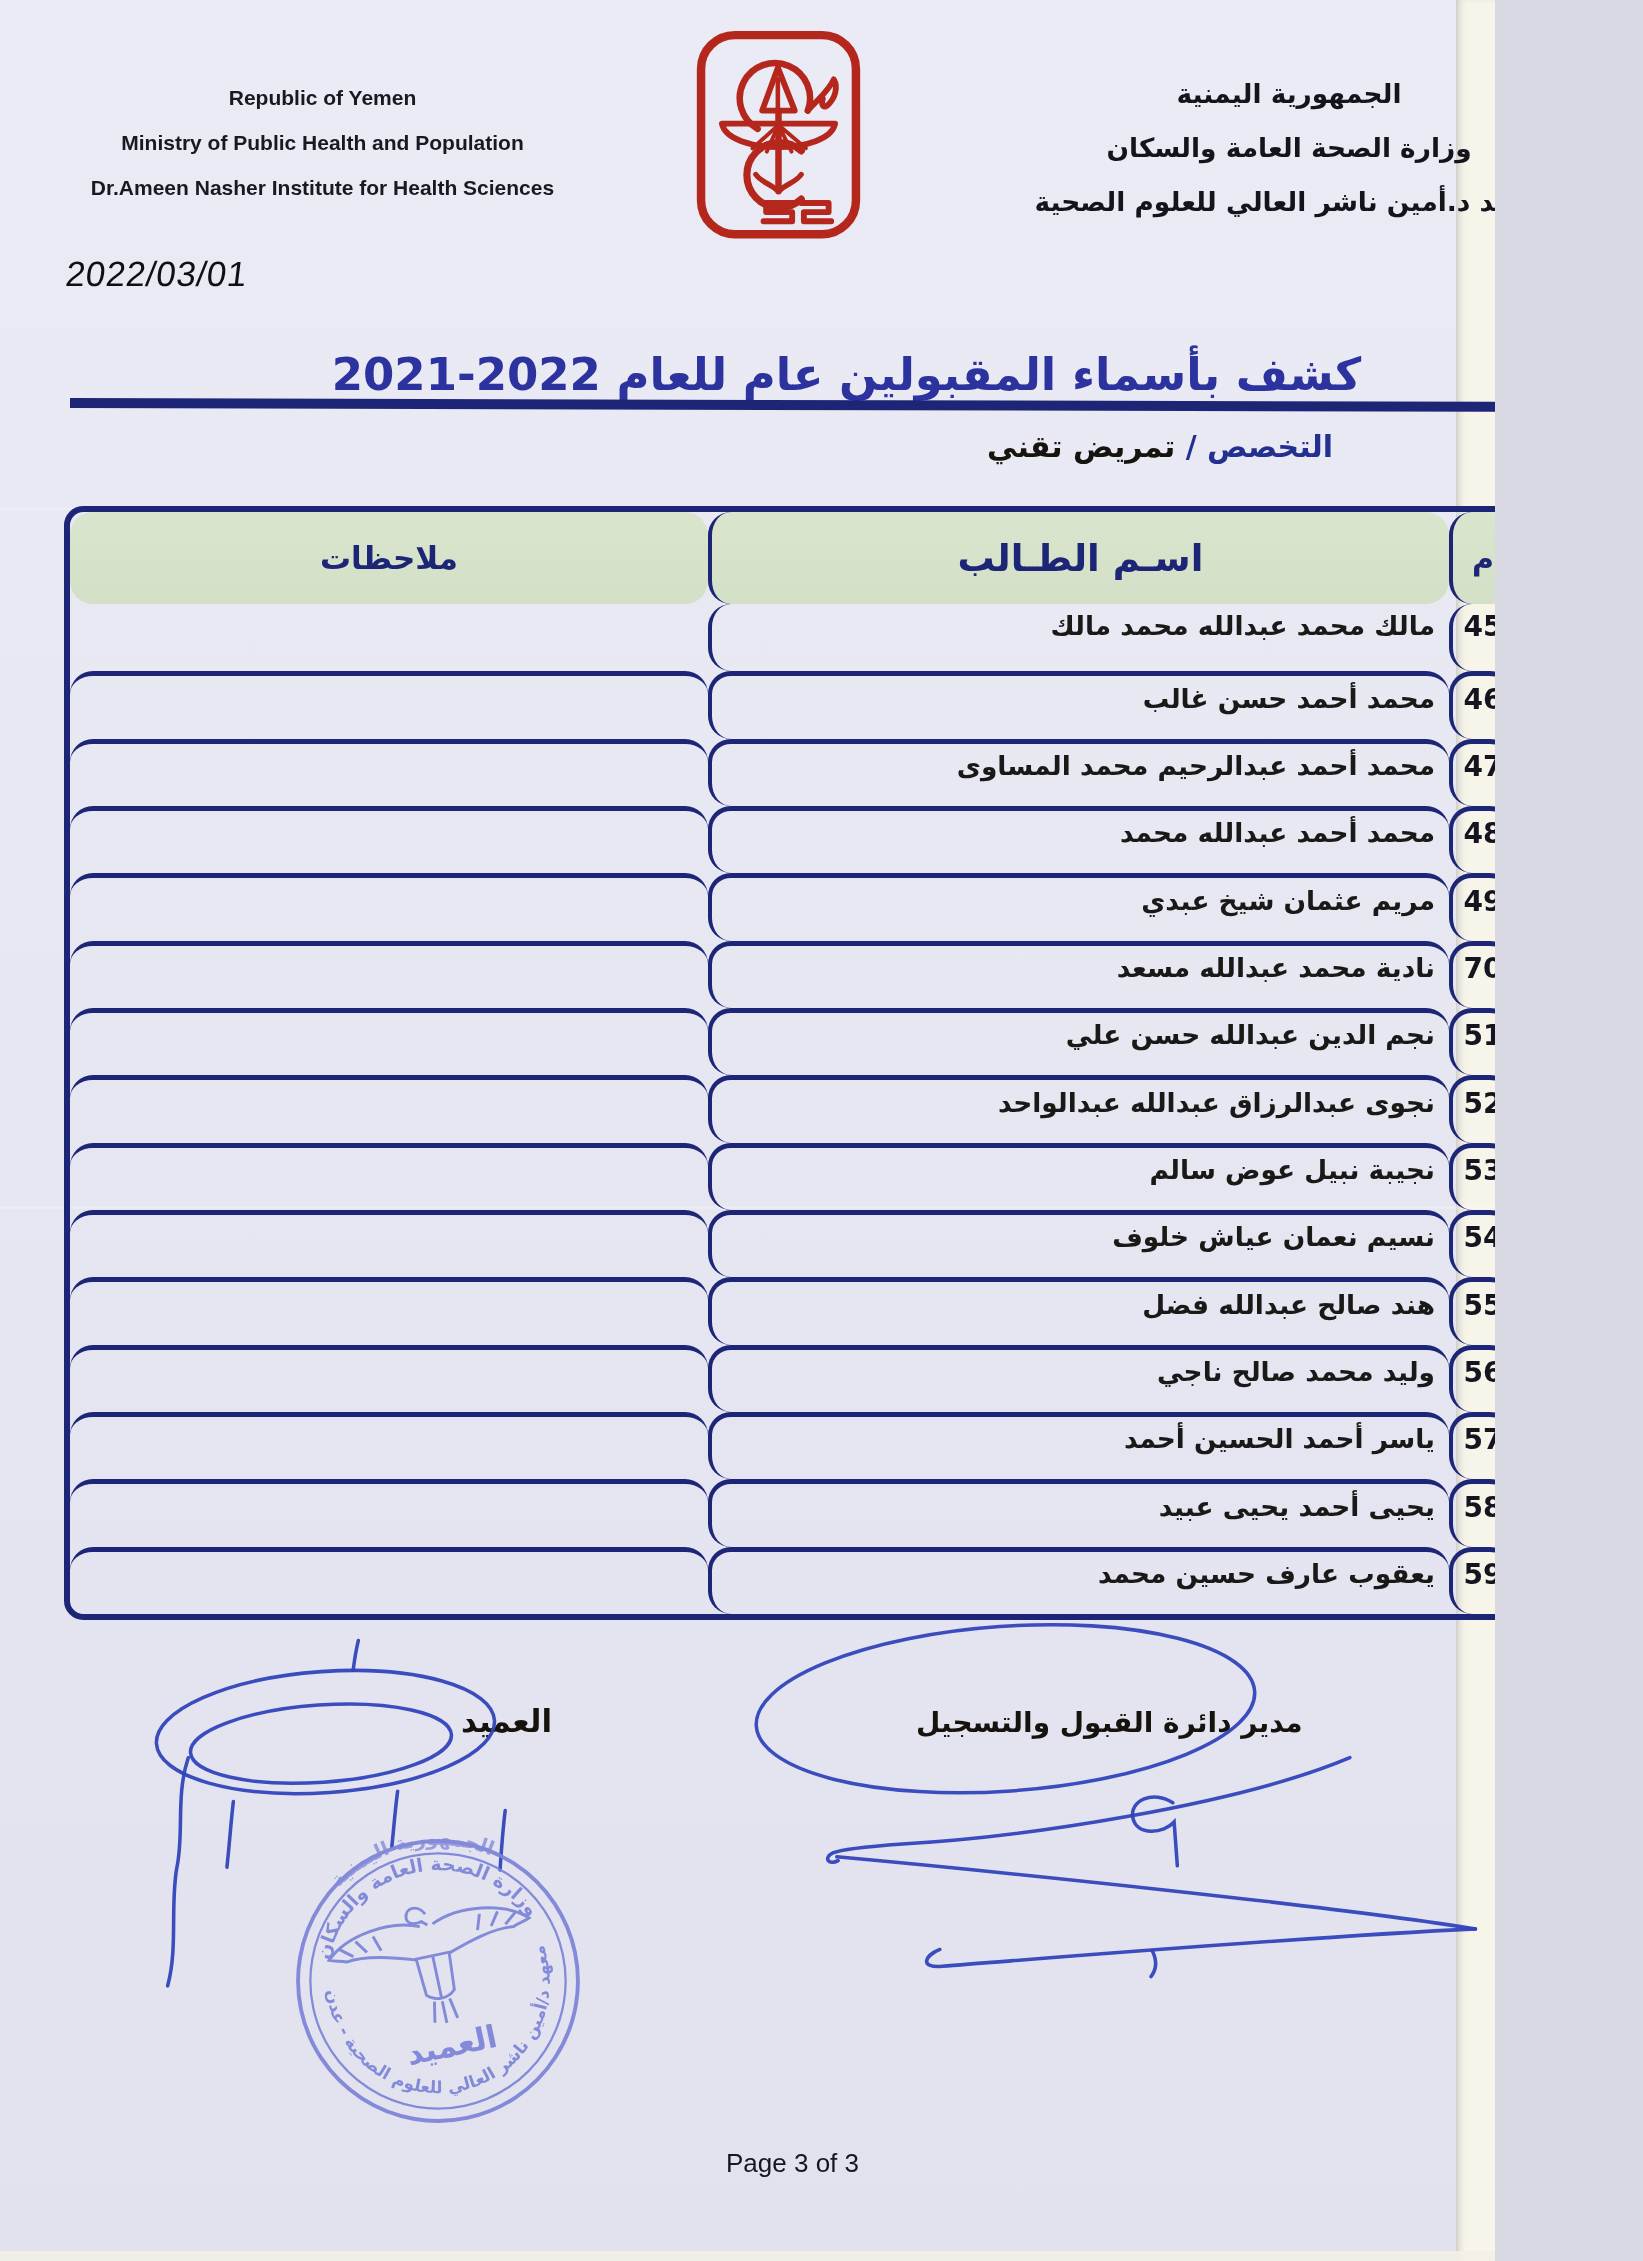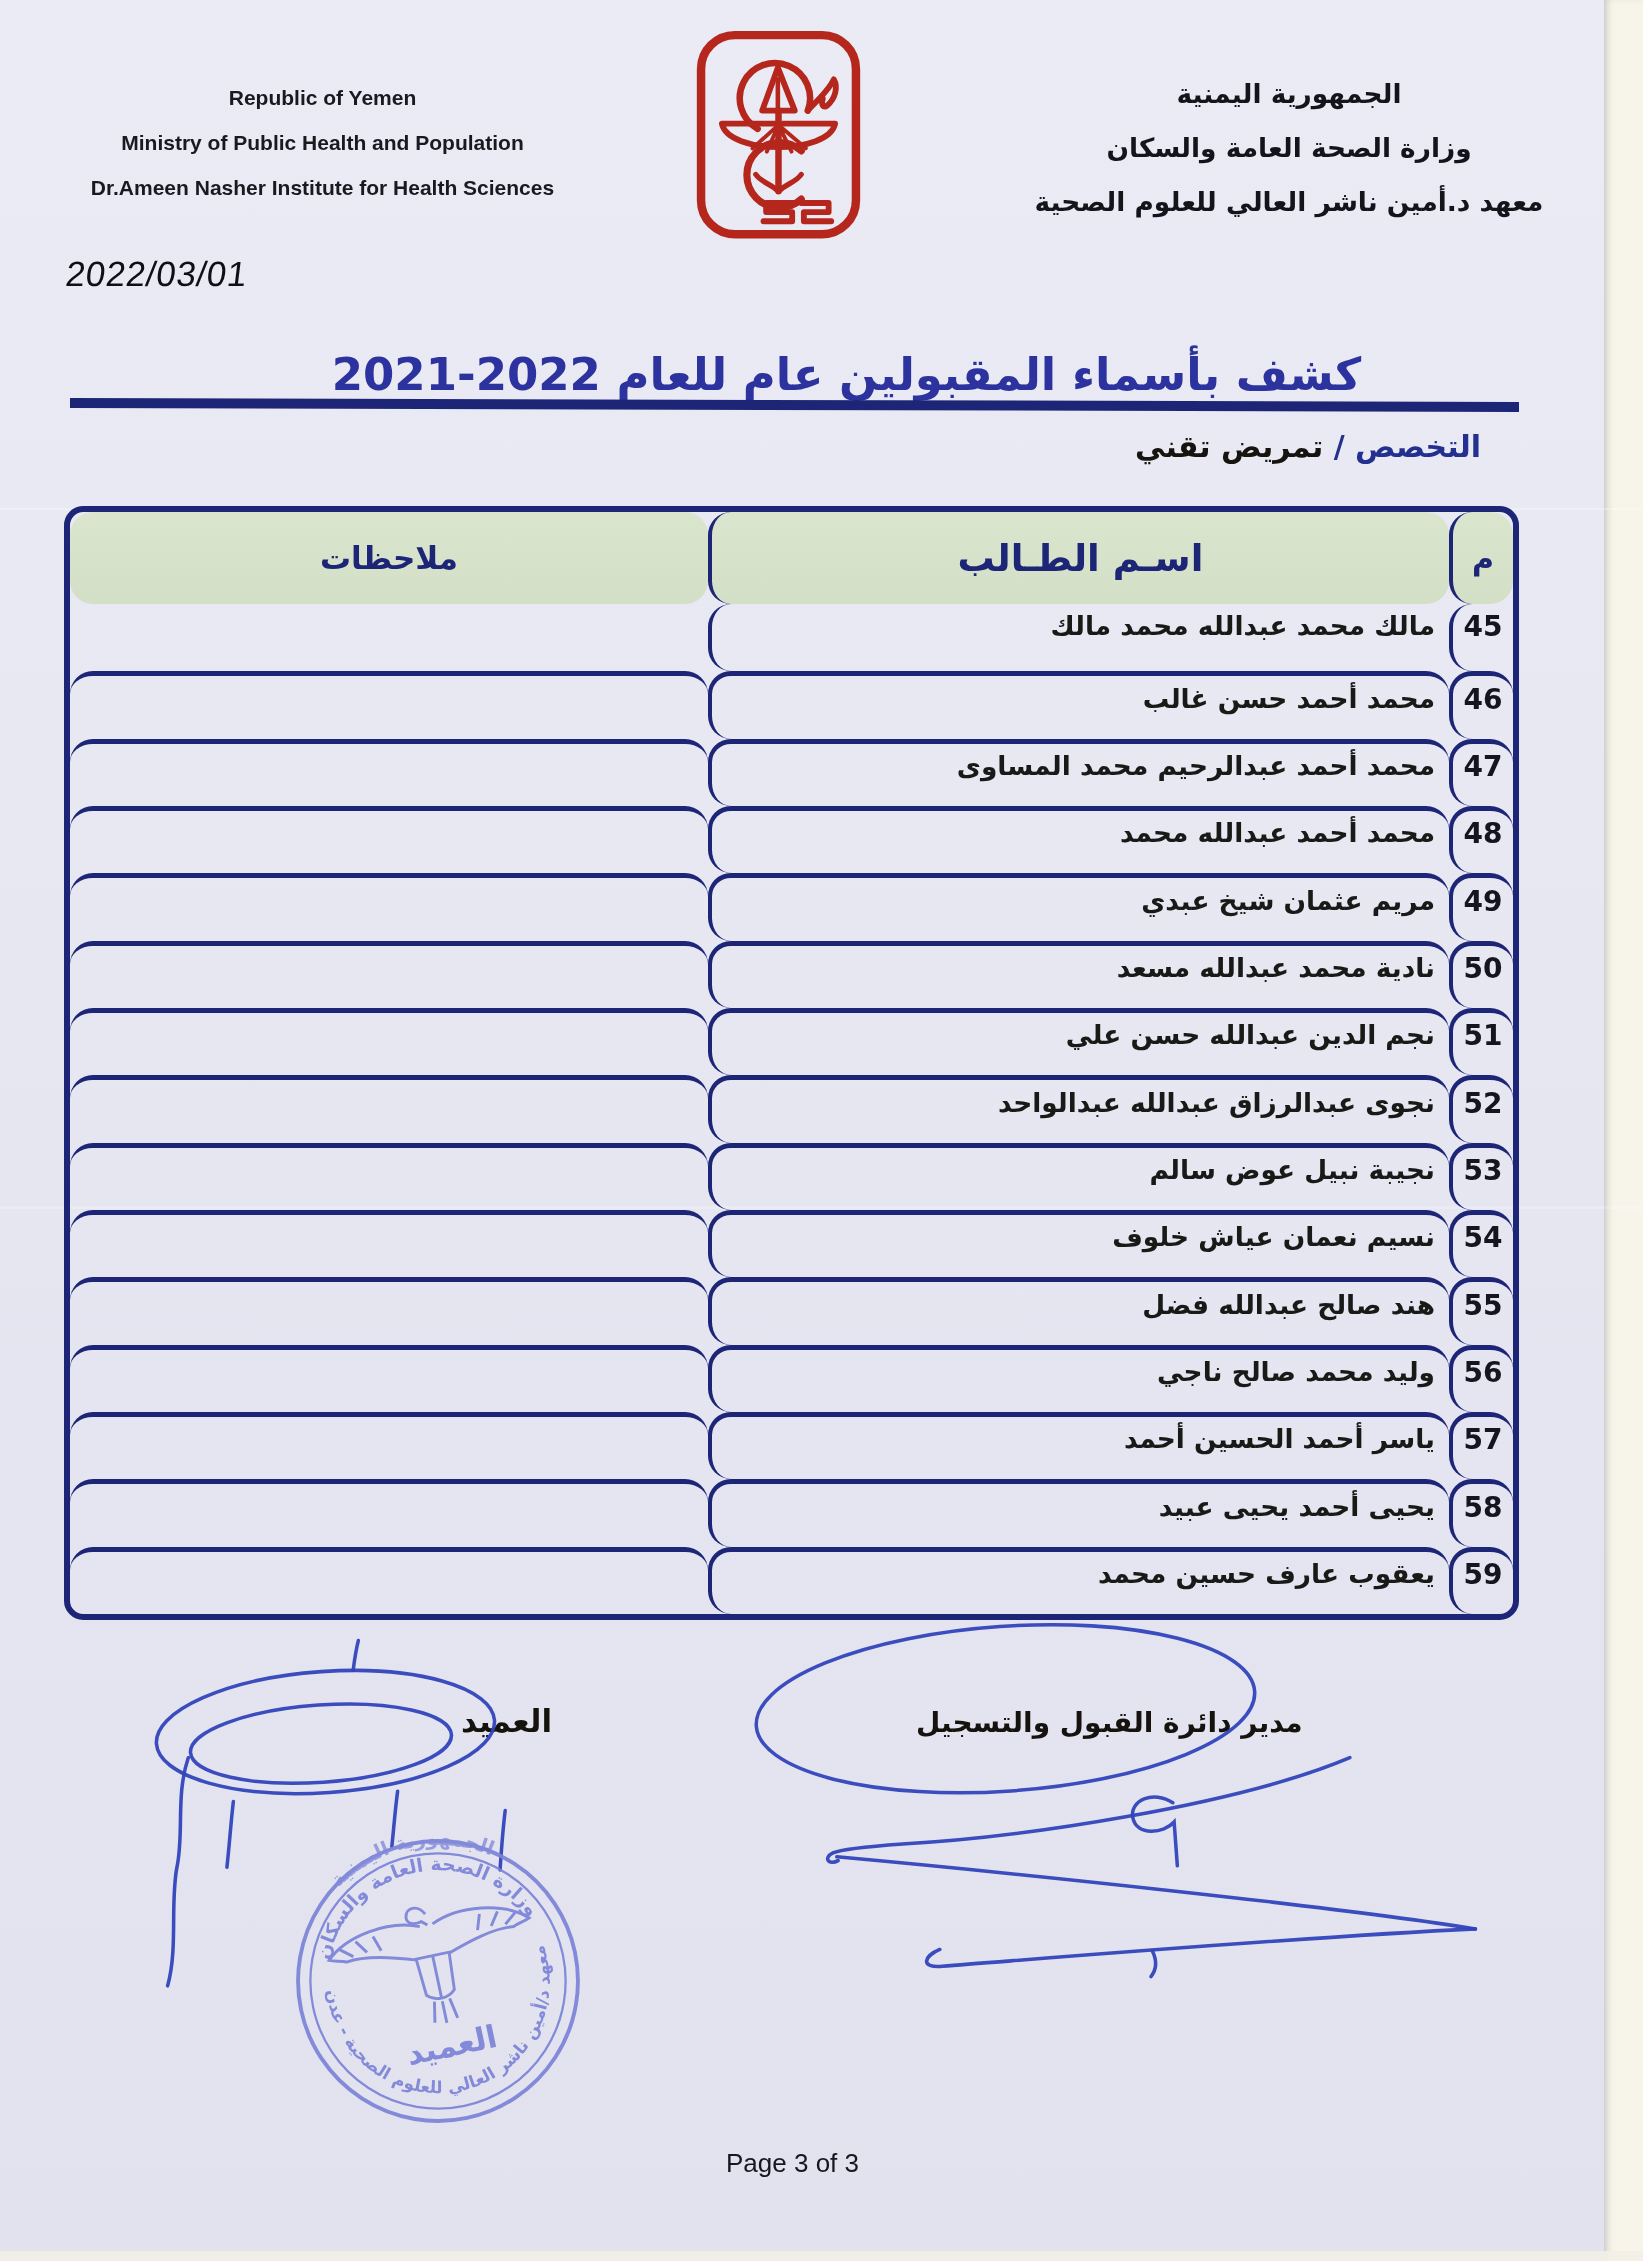--- a/index.html
+++ b/index.html
@@ -1,17 +1,17 @@
 <!DOCTYPE html>
 <html lang="ar" style="font-size:10.3px"><head>
 <meta charset="utf-8">
 <style>
   html,body{margin:0;padding:0;background:#d8d9e2;}
   .paper{
-    position:relative;width:1643px;height:2261px;overflow:hidden;
+    position:relative;width:1495px;height:2261px;overflow:hidden;
     background:linear-gradient(180deg,#eaebf4 0%,#e7e8f2 35%,#e3e4ef 75%,#e1e2ed 100%);
     font-family:"DejaVu Sans",sans-serif;color:#17171d;
   }
   
   .scan-strip-right{position:absolute;right:0;top:0;width:39px;height:100%;
     background:#f7f4ea;box-shadow:inset 6.4px 0 9px -5.2px rgba(110,110,125,.45);}
   .scan-strip-bottom{position:absolute;left:0;bottom:0;width:100%;height:10.3px;background:#f3f0e7;opacity:.9;}
   .crease{position:absolute;left:0;width:100%;background:rgba(255,255,255,.5);}
   .crease1{top:508px;height:1.9px;opacity:.55;}
   .crease2{top:1206px;height:2.6px;opacity:.4;}
@@ -146,21 +146,21 @@
       <div class="cell num">48</div>
       <div class="cell name">محمد أحمد عبدالله محمد</div>
       <div class="cell notes"></div>
     </div>
     <div class="trow">
       <div class="cell num">49</div>
       <div class="cell name">مريم عثمان شيخ عبدي</div>
       <div class="cell notes"></div>
     </div>
     <div class="trow">
-      <div class="cell num">50</div>
+      <div class="cell num">70</div>
       <div class="cell name">نادية محمد عبدالله مسعد</div>
       <div class="cell notes"></div>
     </div>
     <div class="trow">
       <div class="cell num">51</div>
       <div class="cell name">نجم الدين عبدالله حسن علي</div>
       <div class="cell notes"></div>
     </div>
     <div class="trow">
       <div class="cell num">52</div>

